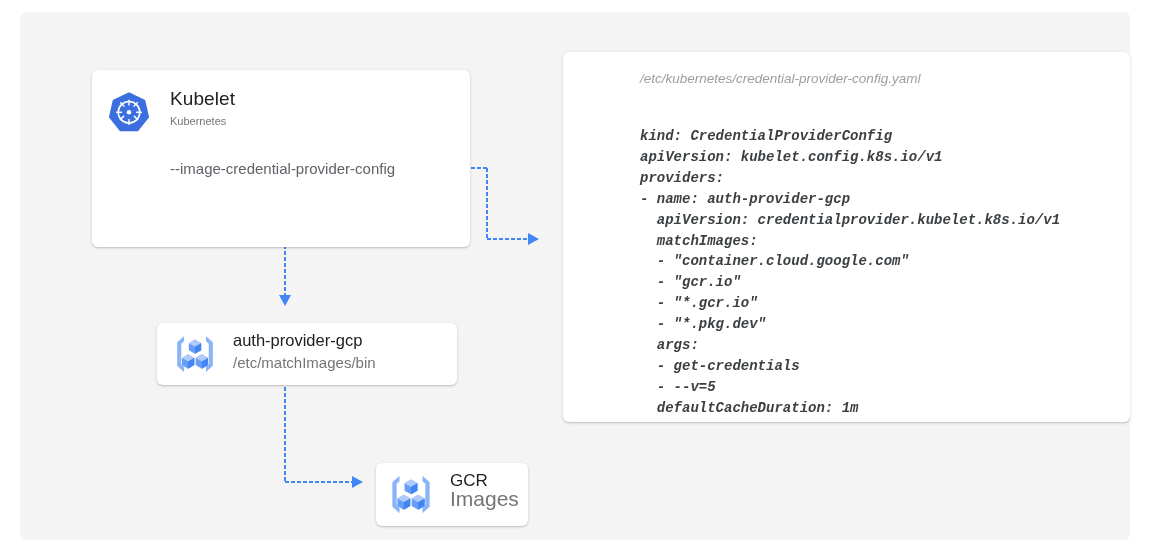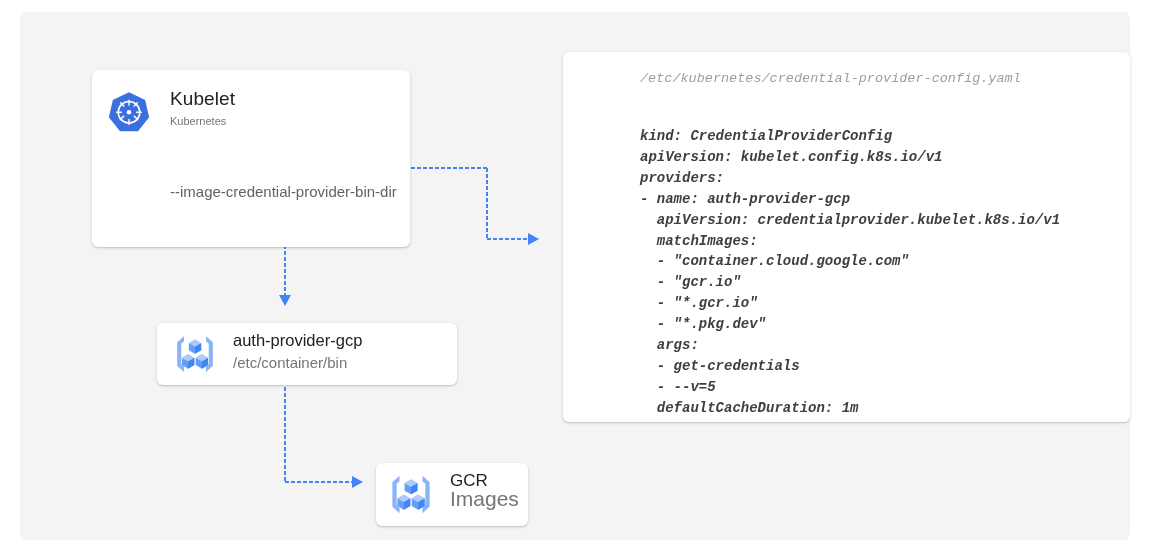--- a/index.html
+++ b/index.html
@@ -27,21 +27,21 @@
     background: #ffffff;
     border-radius: 6px;
     box-shadow: 0 1px 3px rgba(60,64,67,0.22), 0 1px 1px rgba(60,64,67,0.10);
     box-sizing: border-box;
   }
 
   
   #kubelet-card {
     left: 72px;
     top: 58px;
-    width: 318px;
+    width: 378px;
     height: 177px;
   }
   #k8s-icon {
     position: absolute;
     left: 14px;
     top: 20px;
     width: 46px;
     height: 46px;
   }
   #kubelet-title {
@@ -131,21 +131,21 @@
   #yaml-panel {
     left: 543px;
     top: 40px;
     width: 567px;
     height: 370px;
   }
   #yaml-path {
     position: absolute;
     left: 77px;
     top: 19px;
-    font-family: Liberation Mono, monospace;
+    font-family: Liberation Sans, sans-serif;
     font-style: italic;
     font-size: 13.5px;
     color: #9e9e9e;
     white-space: pre;
   }
   #yaml-body {
     position: absolute;
     left: 77px;
     top: 60px;
     font-family: "Liberation Mono", monospace;
@@ -215,21 +215,21 @@
         <path d="M38.1 36.7l1.4-1.4 5.8 5.8-1.4 1.4z"></path>
         <path d="M44.9 17.7l-1.4-1.4-5.8 5.8 1.4 1.4z"></path>
         <path d="M25.9 36.7l-1.4-1.4-5.8 5.8 1.4 1.4z"></path>
       </g>
       <circle cx="32" cy="31" r="15" fill="none" stroke="#ffffff" stroke-width="2.2"></circle>
       <circle cx="32" cy="31" r="5.2" fill="#3b6fe0"></circle>
       <circle cx="32" cy="31" r="3.2" fill="#ffffff"></circle>
     </svg>
     <div id="kubelet-title">Kubelet</div>
     <div id="kubelet-subtitle">Kubernetes</div>
-    <div class="kubelet-flag" id="kubelet-flag-1">--image-credential-provider-bin-dir</div>
+    <div class="kubelet-flag" id="kubelet-flag-0">--image-credential-provider-config</div>
   </div>
 
   <div class="card" id="authprovider-card">
     <svg id="authprovider-icon" viewBox="0 0 64 60">
       <g fill="#8ab4f8">
         <path d="M16 4 L6 13 L6 47 L16 56 L16 48.5 L12 45 L12 15 L16 11.5 Z"></path>
         <path d="M48 4 L58 13 L58 47 L48 56 L48 48.5 L52 45 L52 15 L48 11.5 Z"></path>
       </g>
       <g>
         <polygon points="32,9 41,14.2 41,24.6 32,29.8 23,24.6 23,14.2" fill="#669df6"></polygon>
@@ -237,21 +237,21 @@
         <polygon points="32,19.4 41,14.2 41,24.6 32,29.8" fill="#4285f4"></polygon>
         <polygon points="22,30.5 31,35.7 31,46.1 22,51.3 13,46.1 13,35.7" fill="#669df6"></polygon>
         <polygon points="22,30.5 31,35.7 22,40.9 13,35.7" fill="#aecbfa"></polygon>
         <polygon points="22,40.9 31,35.7 31,46.1 22,51.3" fill="#4285f4"></polygon>
         <polygon points="42,30.5 51,35.7 51,46.1 42,51.3 33,46.1 33,35.7" fill="#669df6"></polygon>
         <polygon points="42,30.5 51,35.7 42,40.9 33,35.7" fill="#aecbfa"></polygon>
         <polygon points="42,40.9 51,35.7 51,46.1 42,51.3" fill="#4285f4"></polygon>
       </g>
     </svg>
     <div id="authprovider-title">auth-provider-gcp</div>
-    <div id="authprovider-subtitle">/etc/container/bin</div>
+    <div id="authprovider-subtitle">/etc/matchImages/bin</div>
   </div>
 
   <div class="card" id="gcr-card">
     <svg id="gcr-icon" viewBox="0 0 64 60">
       <g fill="#8ab4f8">
         <path d="M16 4 L6 13 L6 47 L16 56 L16 48.5 L12 45 L12 15 L16 11.5 Z"></path>
         <path d="M48 4 L58 13 L58 47 L48 56 L48 48.5 L52 45 L52 15 L48 11.5 Z"></path>
       </g>
       <g>
         <polygon points="32,9 41,14.2 41,24.6 32,29.8 23,24.6 23,14.2" fill="#669df6"></polygon>

